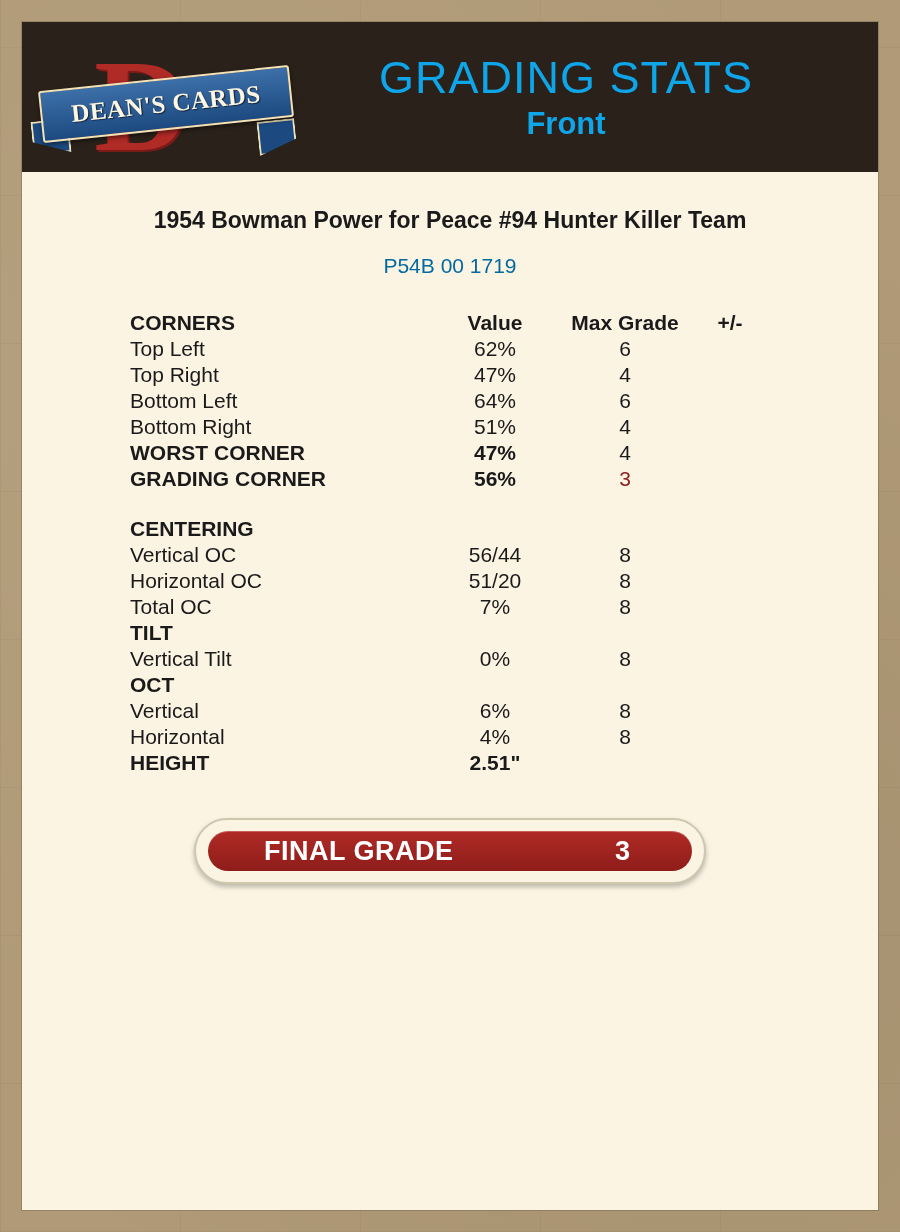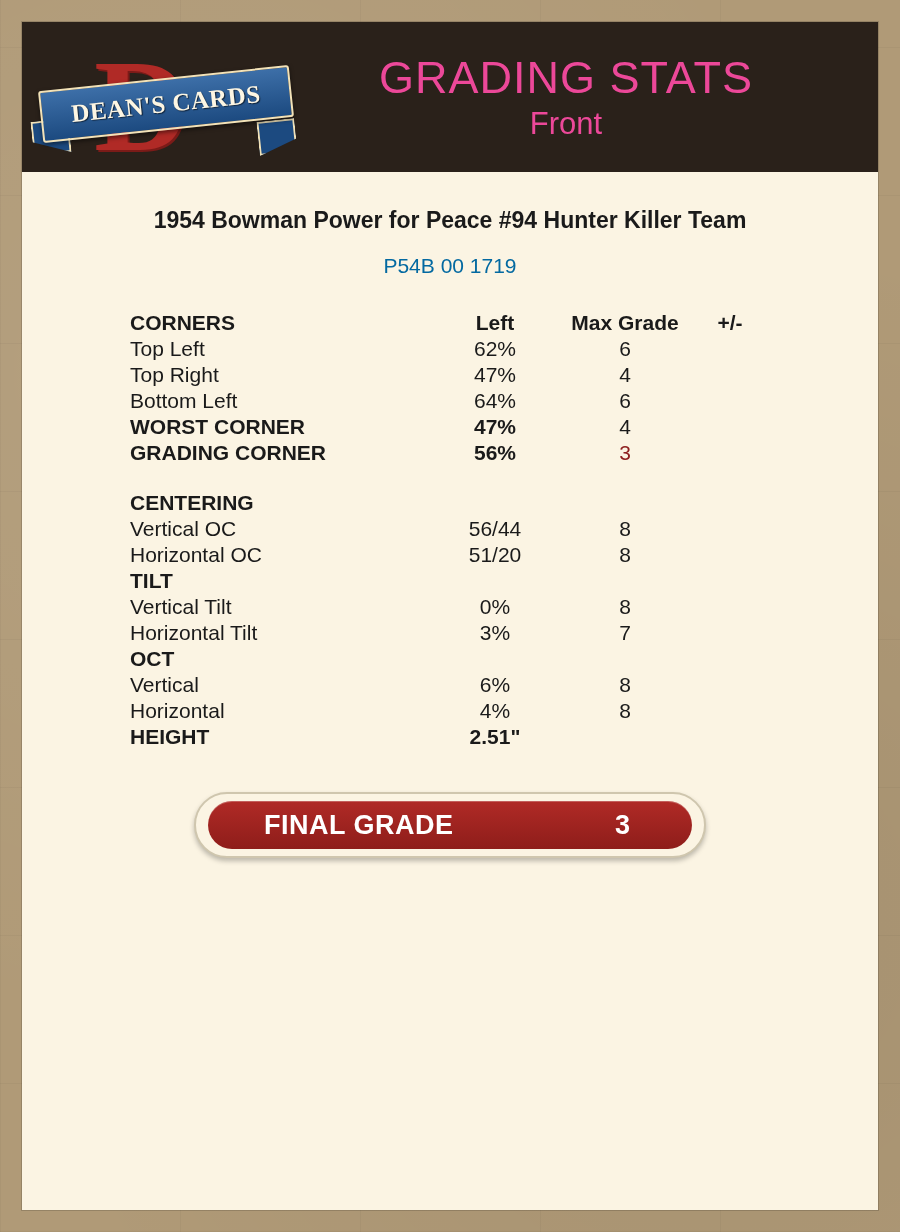--- a/index.html
+++ b/index.html
@@ -92,32 +92,32 @@
     background: #1c4a80;
     border: 2px solid #f2e2b8;
     transform: rotate(-6deg);
   }
   .logo-tail-l { left: 10px; clip-path: polygon(0 0, 100% 0, 100% 100%, 0 60%); }
   .logo-tail-r { left: 236px; clip-path: polygon(0 0, 100% 0, 100% 60%, 0 100%); }
 
   .header-titles {
     flex: 1 1 auto;
     text-align: center;
-    color: #ec4899;
+    color: #0ea5e9;
     padding-right: 40px;
   }
   .header-title {
     font-size: 45px;
     font-weight: normal;
     letter-spacing: 1px;
     line-height: 54px;
   }
   .header-subtitle {
     font-size: 31px;
-    font-weight: normal;
+    font-weight: bold;
     line-height: 38px;
   }
   
   .body {
     padding: 32px 40px 0 40px;
   }
   .card-title {
     text-align: center;
     font-size: 23px;
     font-weight: bold;
@@ -162,21 +162,21 @@
     background: #fbf4e3;
     border: 2px solid #cfc6ae;
     border-radius: 34px;
     box-shadow: 0 3px 5px rgba(0,0,0,0.25);
     display: flex;
     align-items: center;
     justify-content: center;
   }
   .final-bar {
     width: 484px;
-    height: 48px;
+    height: 40px;
     background: linear-gradient(#b02a26, #8e1d1a);
     border-radius: 26px;
     display: flex;
     align-items: center;
     color: #ffffff;
     font-size: 27px;
     font-weight: bold;
     box-shadow: inset 0 1px 0 rgba(255,255,255,0.25);
   }
   .final-label { margin-left: 56px; letter-spacing: 0.5px; }
@@ -206,21 +206,21 @@
 
   <div class="body">
 
     <div class="card-title">1954 Bowman Power for Peace #94  Hunter Killer Team</div>
     <div class="card-serial">P54B 00 1719</div>
 
     <table class="stats">
       <tbody>
         <tr class="row-head">
           <td class="col-label hdr-cell">CORNERS</td>
-          <td class="col-value hdr-cell">Left</td>
+          <td class="col-value hdr-cell">Value</td>
           <td class="col-max hdr-cell">Max Grade</td>
           <td class="col-pm hdr-cell">+/-</td>
         </tr>
       <tr>
             <td class="col-label indent">Top Left</td>
             <td class="col-value">62%</td>
             <td class="col-max">6</td>
             <td class="col-pm"></td>
           </tr>
           <tr>
@@ -229,20 +229,26 @@
             <td class="col-max">4</td>
             <td class="col-pm"></td>
           </tr>
           <tr>
             <td class="col-label indent">Bottom Left</td>
             <td class="col-value">64%</td>
             <td class="col-max">6</td>
             <td class="col-pm"></td>
           </tr>
           <tr>
+            <td class="col-label indent">Bottom Right</td>
+            <td class="col-value">51%</td>
+            <td class="col-max">4</td>
+            <td class="col-pm"></td>
+          </tr>
+          <tr>
             <td class="col-label bold">WORST CORNER</td>
             <td class="col-value bold">47%</td>
             <td class="col-max">4</td>
             <td class="col-pm"></td>
           </tr>
           <tr>
             <td class="col-label bold">GRADING CORNER</td>
             <td class="col-value bold">56%</td>
             <td class="col-max accent">3</td>
             <td class="col-pm"></td>
@@ -262,35 +268,35 @@
             <td class="col-max">8</td>
             <td class="col-pm"></td>
           </tr>
           <tr>
             <td class="col-label indent">Horizontal OC</td>
             <td class="col-value">51/20</td>
             <td class="col-max">8</td>
             <td class="col-pm"></td>
           </tr>
           <tr>
+            <td class="col-label indent">Total OC</td>
+            <td class="col-value">7%</td>
+            <td class="col-max">8</td>
+            <td class="col-pm"></td>
+          </tr>
+          <tr>
             <td class="col-label bold">TILT</td>
             <td class="col-value bold"></td>
             <td class="col-max"></td>
             <td class="col-pm"></td>
           </tr>
           <tr>
             <td class="col-label indent">Vertical Tilt</td>
             <td class="col-value">0%</td>
             <td class="col-max">8</td>
-            <td class="col-pm"></td>
-          </tr>
-          <tr>
-            <td class="col-label indent">Horizontal Tilt</td>
-            <td class="col-value">3%</td>
-            <td class="col-max">7</td>
             <td class="col-pm"></td>
           </tr>
           <tr>
             <td class="col-label bold">OCT</td>
             <td class="col-value bold"></td>
             <td class="col-max"></td>
             <td class="col-pm"></td>
           </tr>
           <tr>
             <td class="col-label indent">Vertical</td>

